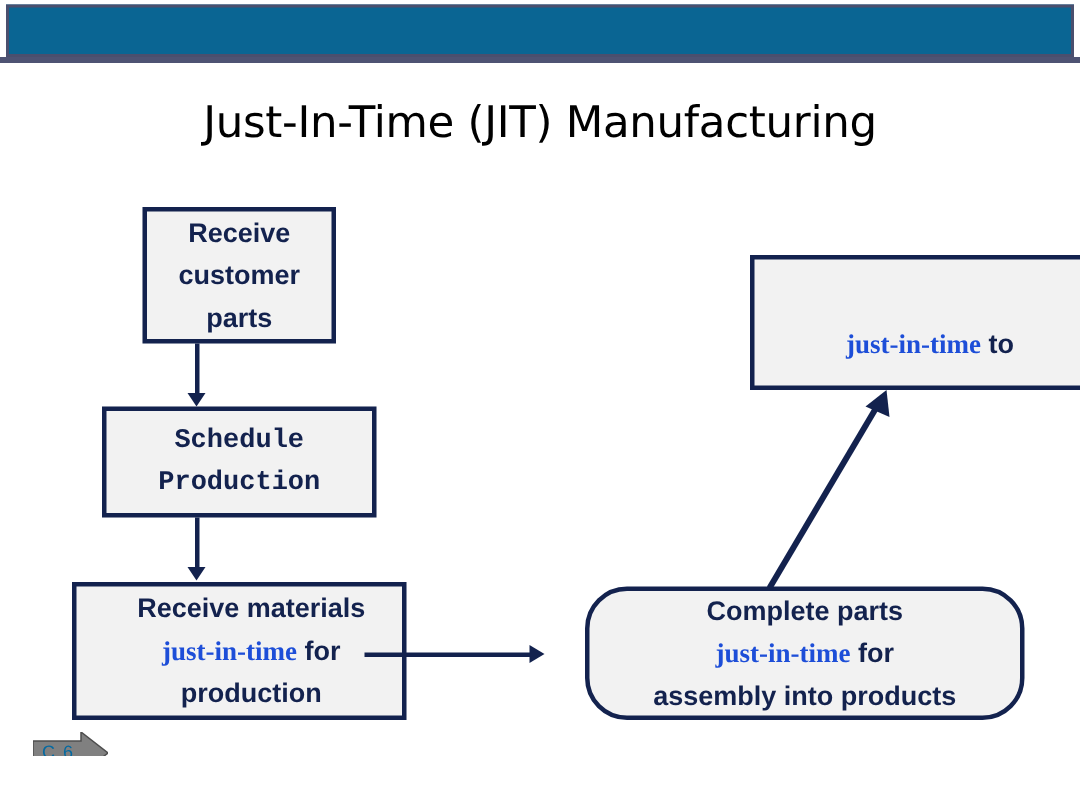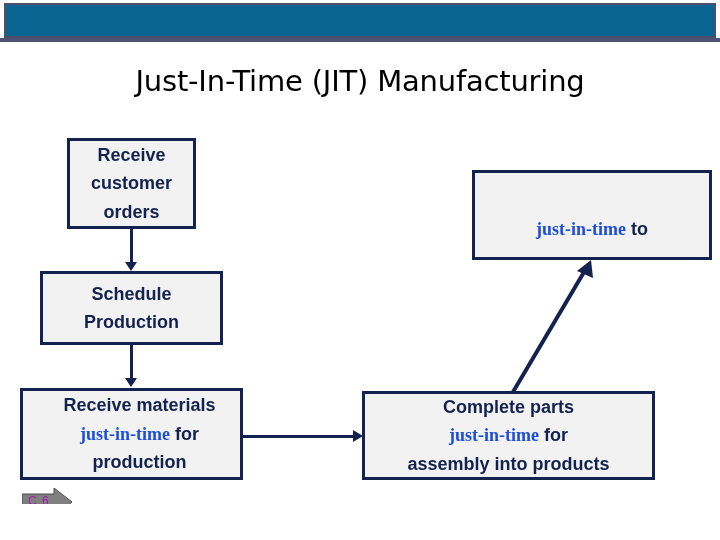--- a/index.html
+++ b/index.html
@@ -60,28 +60,29 @@
     color: #13224e;
     font-family: "Liberation Sans", sans-serif;
     font-weight: bold;
     font-size: 18px;
     line-height: 1.58;
     text-align: center;
     display: flex;
     align-items: center;
     justify-content: center;
     white-space: nowrap;
+    margin-left: 28px;
   }
   .box .jit { color: #1d4ed8; font-family: Liberation Serif, serif; }
 
   #box-receive-orders   { left: 67px;  top: 138px; width: 129px; height: 91px; }
   #box-complete-prod    { left: 472px; top: 170px; width: 240px; height: 90px; }
-  #box-schedule         { left: 40px;  top: 271px; width: 183px; height: 74px; }
+  #box-schedule         { left: 40px;  top: 271px; width: 183px; height: 74px; font-family: Liberation Mono, monospace; }
   #box-receive-mat      { left: 20px;  top: 388px; width: 223px; height: 92px; padding-left: 16px; }
-  #box-complete-parts   { left: 362px; top: 391px; width: 293px; height: 89px; }
+  #box-complete-parts   { left: 362px; top: 391px; width: 293px; height: 89px; border-radius: 28px; }
 
   
   .vline {
     position: absolute;
     width: 3px;
     background: #13224e;
   }
   .hline {
     position: absolute;
     height: 3px;
@@ -126,21 +127,21 @@
     top: 488px;
     width: 50px;
     height: 28px;
   }
   #nav-tag-label {
     position: absolute;
     left: 28px;
     top: 494px;
     font-family: "Liberation Sans", sans-serif;
     font-size: 12px;
-    color: #a21caf;
+    color: #0369a1;
     letter-spacing: 1px;
   }
 
   
   .page-num {
     position: absolute;
     left: 655px;
     top: 506px;
     font-family: "Liberation Sans", sans-serif;
     font-size: 11px;
@@ -154,21 +155,21 @@
 
   <div class="banner"></div>
   <div class="banner-shadow"></div>
 
   <div class="title">Just-In-Time (JIT) Manufacturing</div>
 
   <div class="box" id="box-receive-orders">
     <div>
       <span>Receive</span><br>
       <span>customer</span><br>
-      <span>orders</span>
+      <span>parts</span>
     </div>
   </div>
 
   <div class="box" id="box-complete-prod">
     <div>
       <br>
       <span class="jit">just-in-time</span><span> to</span><br>
     </div>
   </div>
 

